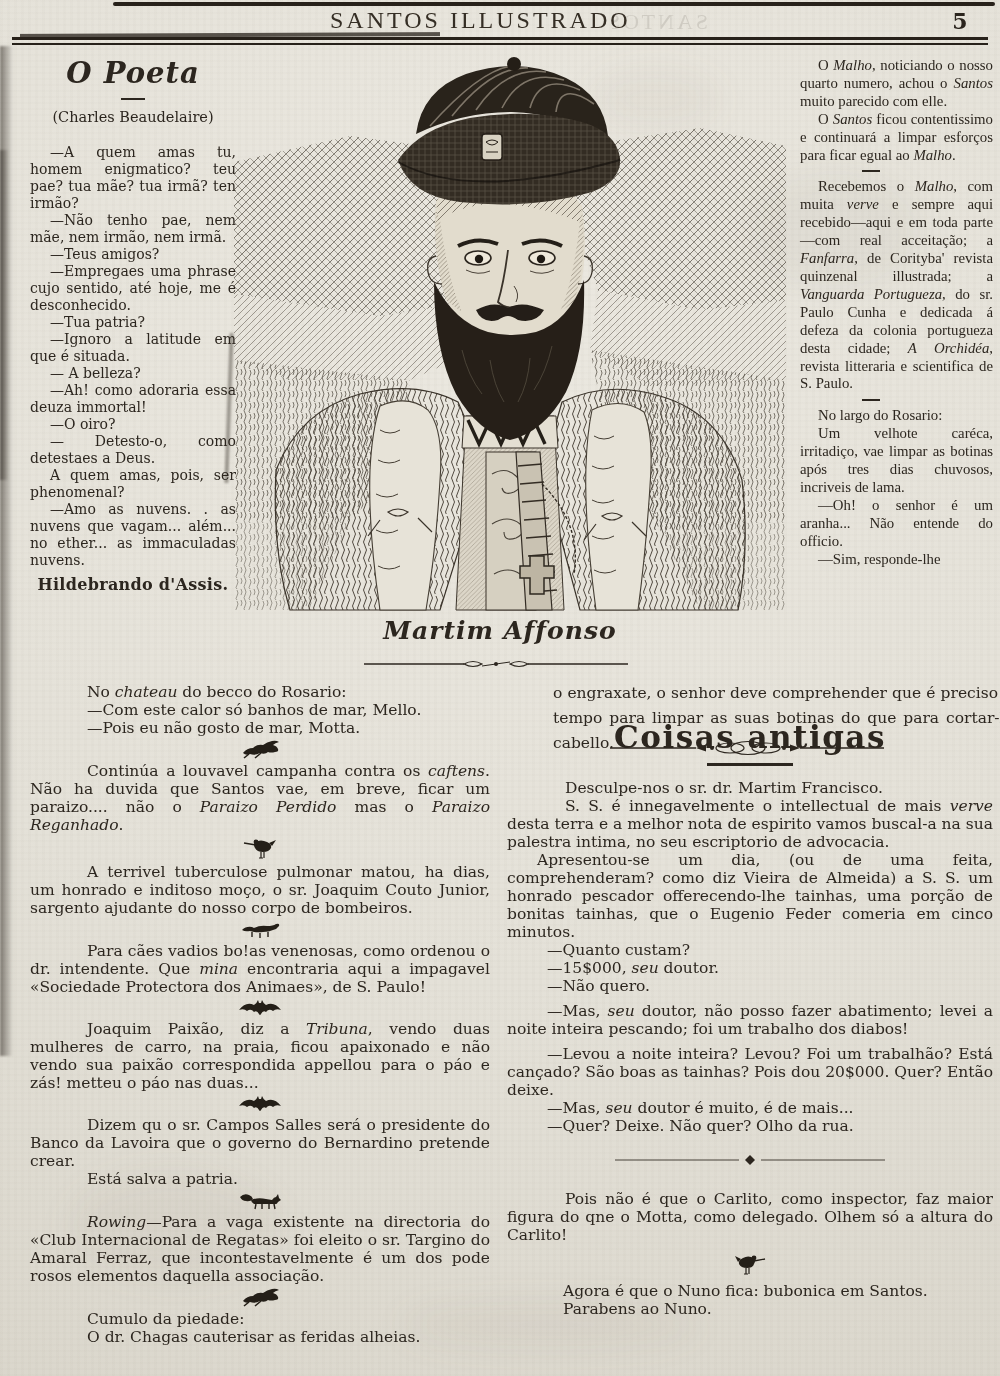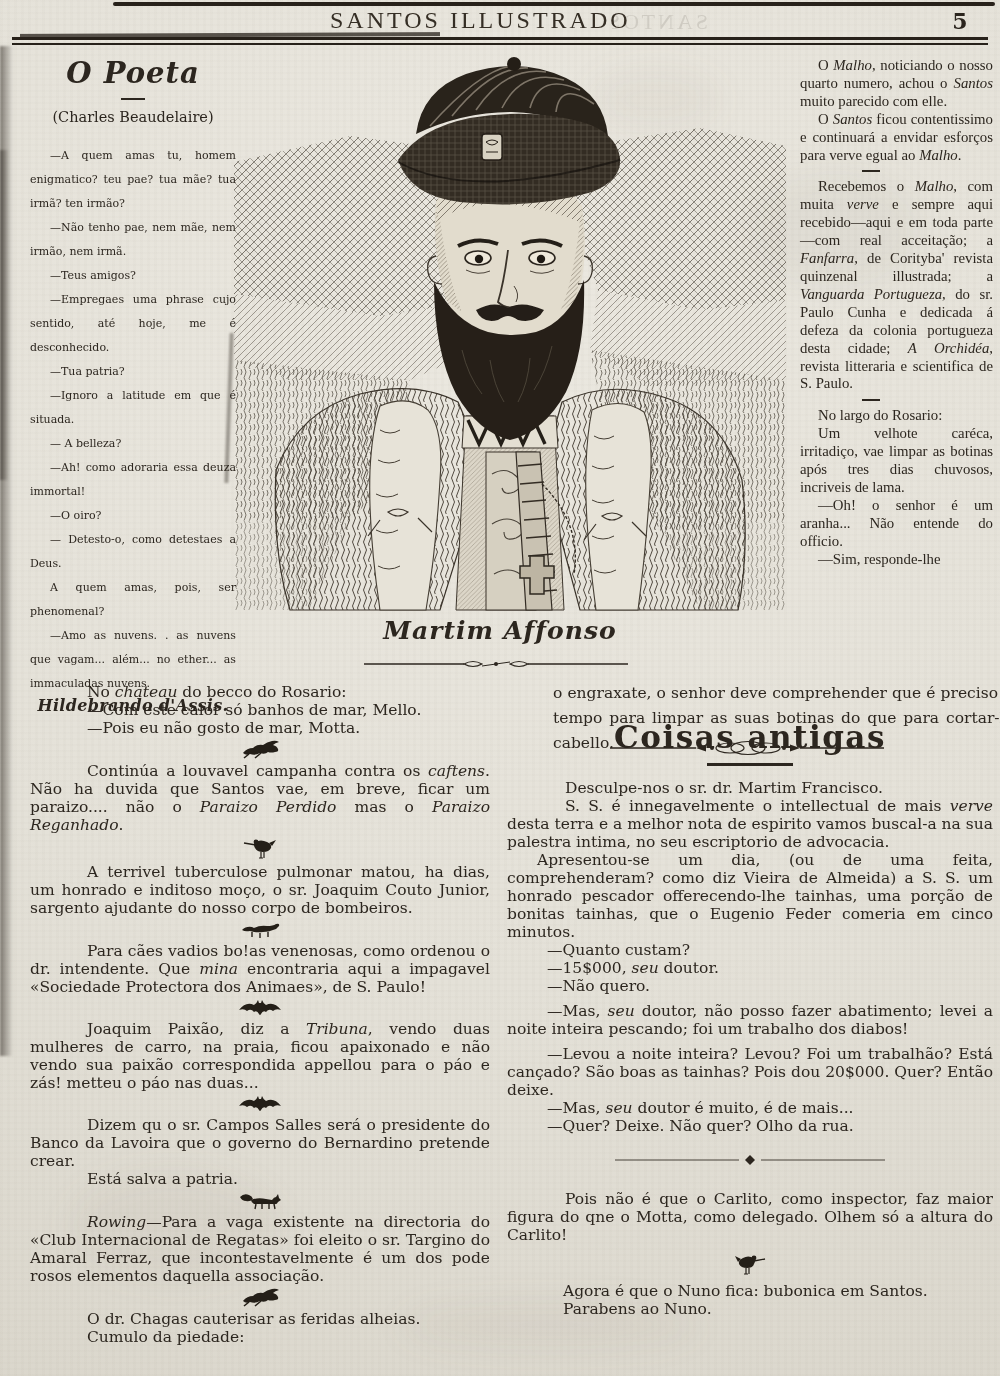--- a/index.html
+++ b/index.html
@@ -30,22 +30,22 @@
     font-family:"Liberation Serif","DejaVu Serif",serif;
     font-size:22px;letter-spacing:3px;color:#4a443a;opacity:.14;
     transform:scaleX(-1);filter:blur(.7px);white-space:nowrap;
   }
   .pagenum{left:938px;top:8px;width:44px;text-align:center;font-size:22px;font-weight:bold;color:#2b251e;}
   
   #poem-col{left:30px;top:56px;width:206px;}
   .poem-title{font-style:italic;font-weight:bold;font-size:29px;text-align:center;letter-spacing:1px;}
   .title-dash{width:24px;height:2px;background:#2c261f;margin:8px auto 9px;}
   .poem-author{text-align:center;font-size:14.5px;margin-bottom:19px;}
-  .stanza{font-size:11px;line-height:24px;text-align:justify;text-indent:20px;}
-  .signature{margin-top:0;font-weight:bold;font-size:16px;text-align:center;letter-spacing:.3px;font-style:italic;}
+  .stanza{font-size:14px;line-height:17px;text-align:justify;text-indent:20px;}
+  .signature{margin-top:6px;font-weight:bold;font-size:16px;text-align:center;letter-spacing:.3px;}
   
   #portrait-wrap{left:230px;top:50px;width:560px;height:568px;}
   .caption{left:320px;top:616px;width:360px;text-align:center;font-style:italic;font-weight:bold;font-size:25px;letter-spacing:1px;}
   
   #right-col{left:800px;top:57px;width:193px;}
   #right-col p{font-size:14.8px;line-height:17.9px;text-align:justify;text-indent:18px;font-family:Liberation Serif, serif;}
   .dash-div{width:18px;height:2px;background:#2c261f;margin:6px 0 6px 62px;}
   #wide-right{left:506px;top:681px;width:487px;font-size:15.5px;line-height:25px;text-align:justify;margin-left:47px;}
   
   #bottom-left{left:30px;top:683px;width:460px;}
@@ -210,21 +210,21 @@
     <svg width="268" height="14" viewBox="0 0 268 14">
       <path d="M2 7 H102 M166 7 H266" stroke="#2c261f" stroke-width="1.4"></path>
       <path d="M102 7 q9 -5 18 0 q-9 5 -18 0 Z M148 7 q9 -5 18 0 q-9 5 -18 0 Z" fill="none" stroke="#2c261f" stroke-width="1.2"></path>
       <path d="M120 9 L148 5" stroke="#2c261f" stroke-width="1"></path>
       <circle cx="134" cy="7" r="2" fill="#2c261f"></circle>
     </svg>
   </div>
 
   <div class="abs" id="right-col">
     <p><span>O </span><span class="it">Malho</span><span>, noticiando o nosso quarto numero, achou o </span><span class="it">Santos</span><span> muito parecido com elle.</span></p>
-    <p><span>O </span><span class="it">Santos</span><span> ficou contentissimo e continuará a envidar esforços para verve egual ao </span><span class="it">Malho</span><span>.</span></p>
+    <p><span>O </span><span class="it">Santos</span><span> ficou contentissimo e continuará a limpar esforços para ficar egual ao </span><span class="it">Malho</span><span>.</span></p>
     <div class="dash-div"></div>
     <p><span>Recebemos o </span><span class="it">Malho</span><span>, com muita </span><span class="it">verve</span><span> e sempre aqui recebido—aqui e em toda parte—com real acceitação; a </span><span class="it">Fanfarra</span><span>, de Corityba' revista quinzenal illustrada; a </span><span class="it">Vanguarda Portugueza</span><span>, do sr. Paulo Cunha e dedicada á defeza da colonia portugueza desta cidade; </span><span class="it">A Orchidéa</span><span>, revista litteraria e scientifica de S. Paulo.</span></p>
     <div class="dash-div"></div>
     <p><span>No largo do Rosario:</span></p>
     <p><span>Um velhote caréca, irritadiço, vae limpar as botinas após tres dias chuvosos, incriveis de lama.</span></p>
     <p><span>—Oh! o senhor é um aranha... Não entende do officio.</span></p>
     <p><span>—Sim, responde-lhe</span></p>
   </div>
 
   <p class="abs" id="wide-right">o engraxate, o senhor deve comprehender  que é preciso mais tempo para limpar as suas botinas do  que para  cortar-lhe o cabello.</p>
@@ -288,22 +288,22 @@
         <path d="M18 13 L17 18 M24 13 L24 18 M31 13 L31 18 M36 13 L37 18" stroke="#241f18" stroke-width="1.4" fill="none"></path>
       </svg>
     </span>
     <p class="par"><span class="it">Rowing</span><span>—Para a vaga existente na directoria do «Club Internacional de Regatas»  foi eleito o sr. Targino do Amaral Ferraz, que incontestavelmente é um dos pode rosos elementos daquella associação.</span></p>
     <span class="orn">
       <svg width="38" height="19" viewBox="0 0 38 19" fill="#241f18">
         <path d="M2 13 Q6 8 12 8 Q16 4 22 5 Q26 2 31 1 Q35 0 38 2 Q34 3 32 5 Q36 6 37 9 Q38 12 34 12 Q30 13 27 12 Q24 15 19 13 Q14 16 9 14 Q5 16 2 13 Z"></path>
         <path d="M8 14 L3 18 M20 13 L14 18" stroke="#241f18" stroke-width="1.6" fill="none"></path>
       </svg>
     </span>
+    <p class="line"><span>Cumulo da piedade:</span></p>
     <p class="line"><span>O dr. Chagas cauterisar as feridas alheias.</span></p>
-    <p class="line"><span>Cumulo da piedade:</span></p>
   </div>
 
   <div class="abs" id="coisas-col">
     <div class="coisas-title">Coisas antigas</div>
     <div class="coisas-rule"></div>
     <p class="ind58"><span>Desculpe-nos o sr. dr. Martim Francisco.</span></p>
     <p class="ind58"><span>S. S. é innegavelmente o intellectual de mais </span><span class="it">verve</span><span> desta terra e a melhor nota de espirito vamos buscal-a na sua palestra intima, no seu escriptorio de advocacia.</span></p>
     <p class="ind30"><span>Apresentou-se um dia, (ou de uma feita, comprehenderam? como diz Vieira de Almeida)  a S. S. um honrado pescador offerecendo-lhe tainhas,  uma porção de bonitas tainhas, que o Eugenio Feder comeria em cinco  minutos.</span></p>
     <p class="ind40"><span>—Quanto custam?</span></p>
     <p class="ind40"><span>—15$000, </span><span class="it">seu</span><span> doutor.</span></p>

